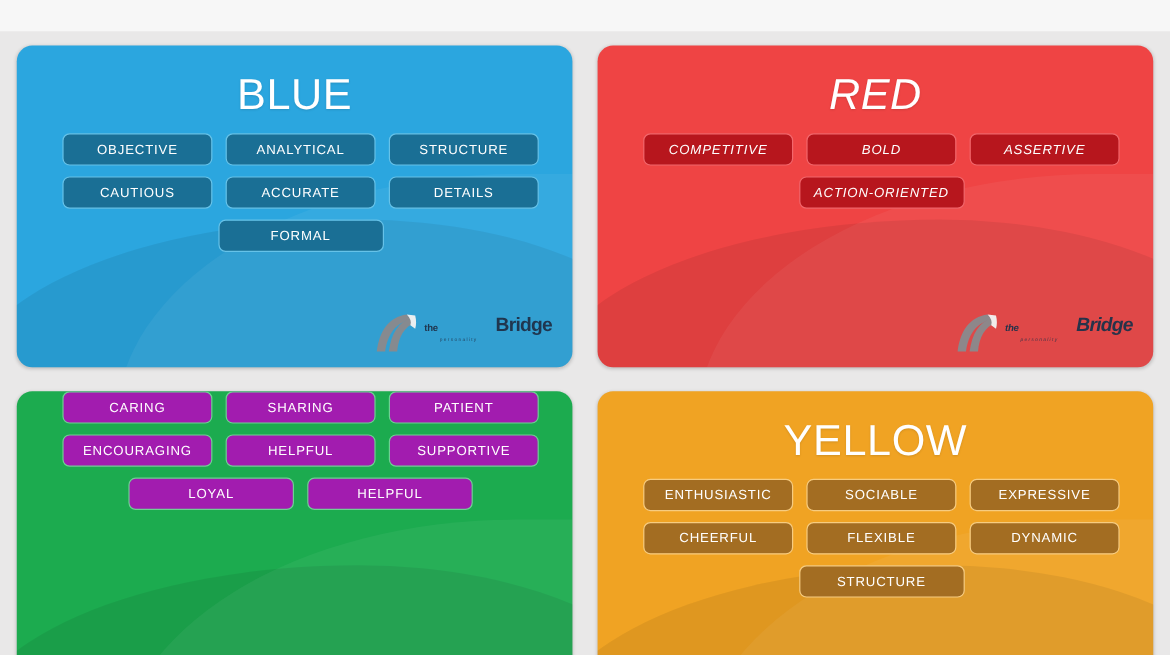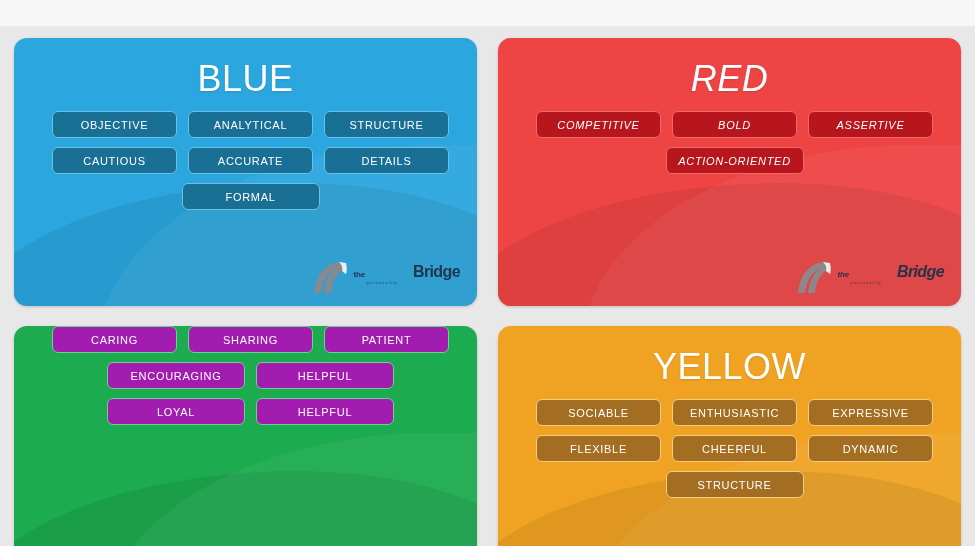--- a/index.html
+++ b/index.html
@@ -258,40 +258,41 @@
           <div class="swoosh-b"></div>
           <div class="traits">
             <div class="trait-row">
               <div class="trait">CARING</div>
               <div class="trait">SHARING</div>
               <div class="trait">PATIENT</div>
             </div>
             <div class="trait-row">
               <div class="trait">ENCOURAGING</div>
               <div class="trait">HELPFUL</div>
+              <div class="trait">SUPPORTIVE</div>
             </div>
             <div class="trait-row">
               <div class="trait">LOYAL</div>
               <div class="trait">HELPFUL</div>
             </div>
           </div>
         </div>
         <div class="card card-yellow">
           <div class="swoosh-a"></div>
           <div class="swoosh-b"></div>
           <div class="card-title">YELLOW</div>
           <div class="traits">
             <div class="trait-row">
+              <div class="trait">ENTHUSIASTIC</div>
               <div class="trait">SOCIABLE</div>
-              <div class="trait">ENTHUSIASTIC</div>
               <div class="trait">EXPRESSIVE</div>
             </div>
             <div class="trait-row">
+              <div class="trait">CHEERFUL</div>
               <div class="trait">FLEXIBLE</div>
-              <div class="trait">CHEERFUL</div>
               <div class="trait">DYNAMIC</div>
             </div>
             <div class="trait-row">
               <div class="trait">STRUCTURE</div>
             </div>
           </div>
         </div>
       </div>
   </div>
 

